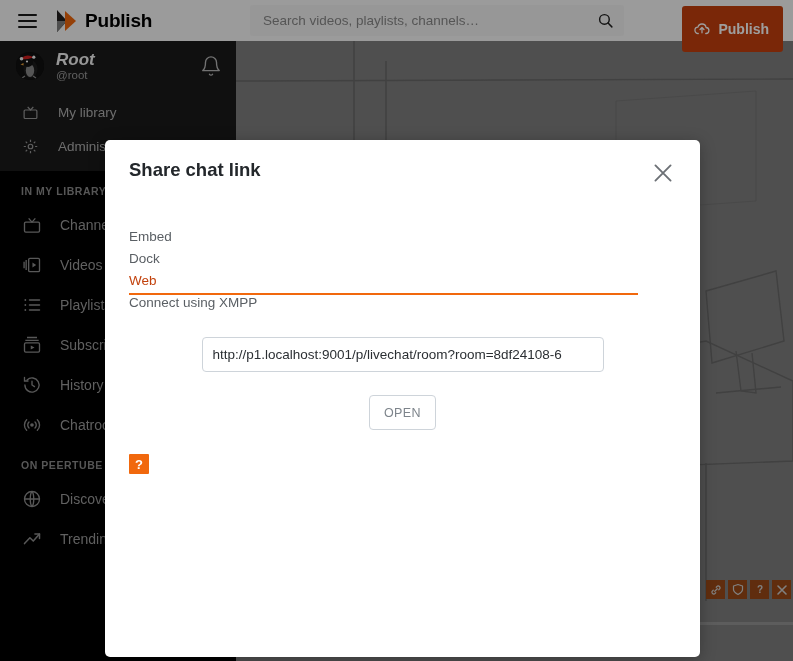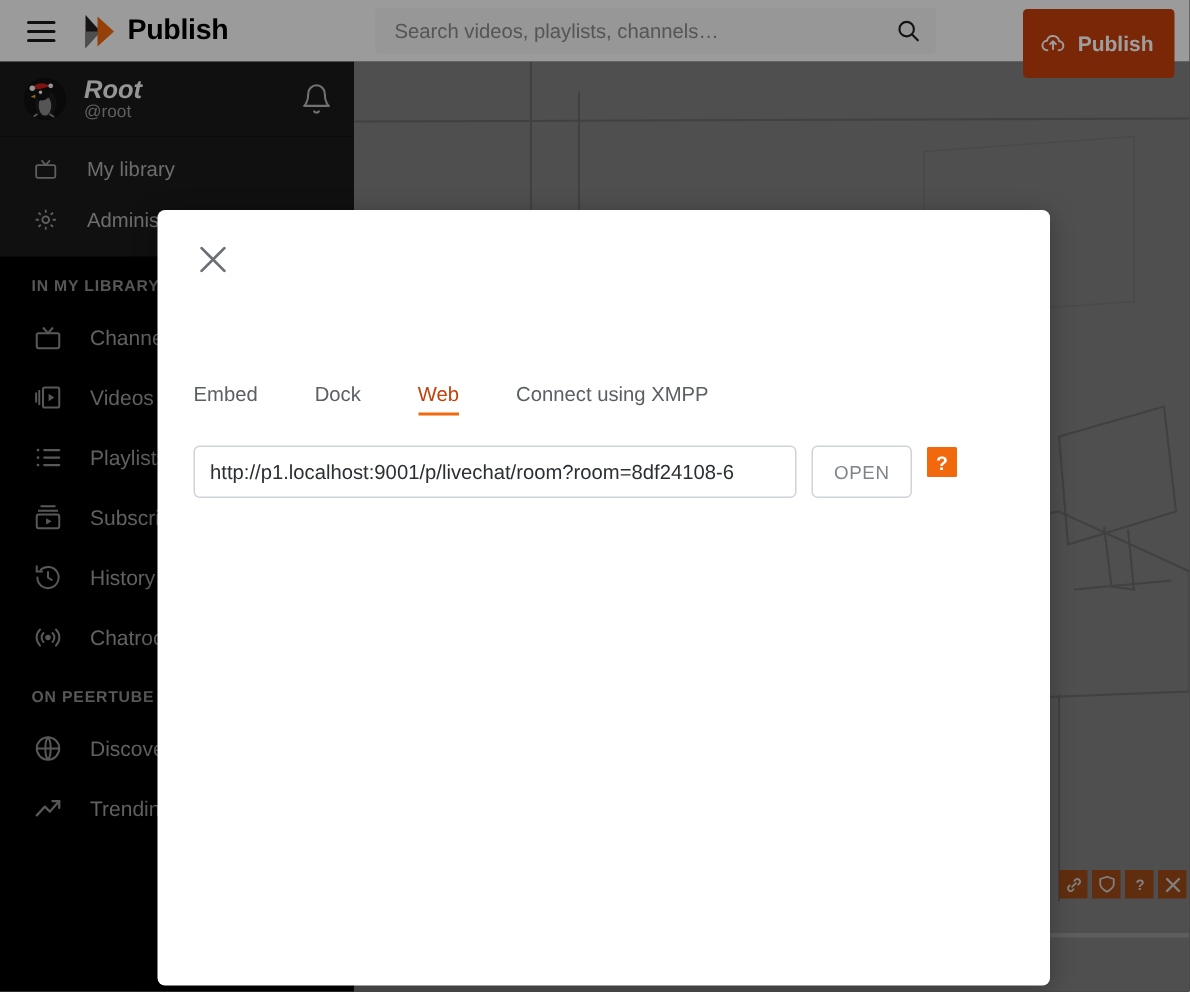--- a/index.html
+++ b/index.html
@@ -125,32 +125,32 @@
     box-shadow: 0 3px 16px rgba(0,0,0,.28);
     padding: 0 24px;
   }
   .modal-head {
     display: flex; align-items: flex-start; justify-content: space-between;
     padding-top: 19px;
   }
   .modal-title { font-size: 18.5px; font-weight: bold; color: #23272b; }
   .close-x { width: 26px; height: 26px; cursor: pointer; margin-top: 1px; }
 
-  .tabs { display: flex; gap: 0; margin-top: 69px; }
+  .tabs { display: flex; gap: 0; margin-top: 43px; flex-direction: column; }
   .tab {
     font-size: 13.5px; color: #5a5f64; padding-bottom: 7px;
     margin-right: 38px; cursor: pointer; position: relative; white-space: nowrap;
   }
   .tab.active { color: #c2410c; font-weight: normal; }
   .tab.active::after {
     content: ""; position: absolute; left: 0; right: 0; bottom: 0;
     height: 2.5px; background: #f1680d;
   }
 
-  .urlrow { display: flex; align-items: center; gap: 10px; margin-top: 20px; }
+  .urlrow { display: flex; align-items: center; gap: 23px; margin-top: 20px; flex-direction: column; }
   .urlinput {
     width: 402px; height: 35px; border: 1px solid #ced4da; border-radius: 4px;
     padding: 0 10px; font-size: 13.5px; color: #2b2f33; outline: none;
     font-family: "Liberation Sans", sans-serif; background: #fff;
   }
   .ubtn {
     height: 35px; padding: 0 14px; border: 1px solid #ced4da; border-radius: 4px;
     background: #fff; color: #7d848b; font-size: 12.5px; letter-spacing: .4px;
     cursor: pointer; font-family: "Liberation Sans", sans-serif;
   }
@@ -389,20 +389,21 @@
         <path d="M12 10v7M9.4 12.6L12 10l2.6 2.6"></path>
       </svg>
       <span>Publish</span>
     </button>
   </div>
 
   <div class="scrim"></div>
 
   <div class="modal">
     <div class="modal-head">
+      <div class="modal-title">Share chat link</div>
       <div class="close-x">
         <svg width="26" height="26" viewBox="0 0 24 24" stroke="#6c7075" stroke-width="1.7" stroke-linecap="round">
           <path d="M5 5 L19 19 M19 5 L5 19"></path>
         </svg>
       </div>
     </div>
 
     <div class="tabs">
       <div class="tab">Embed</div>
       <div class="tab">Dock</div>

